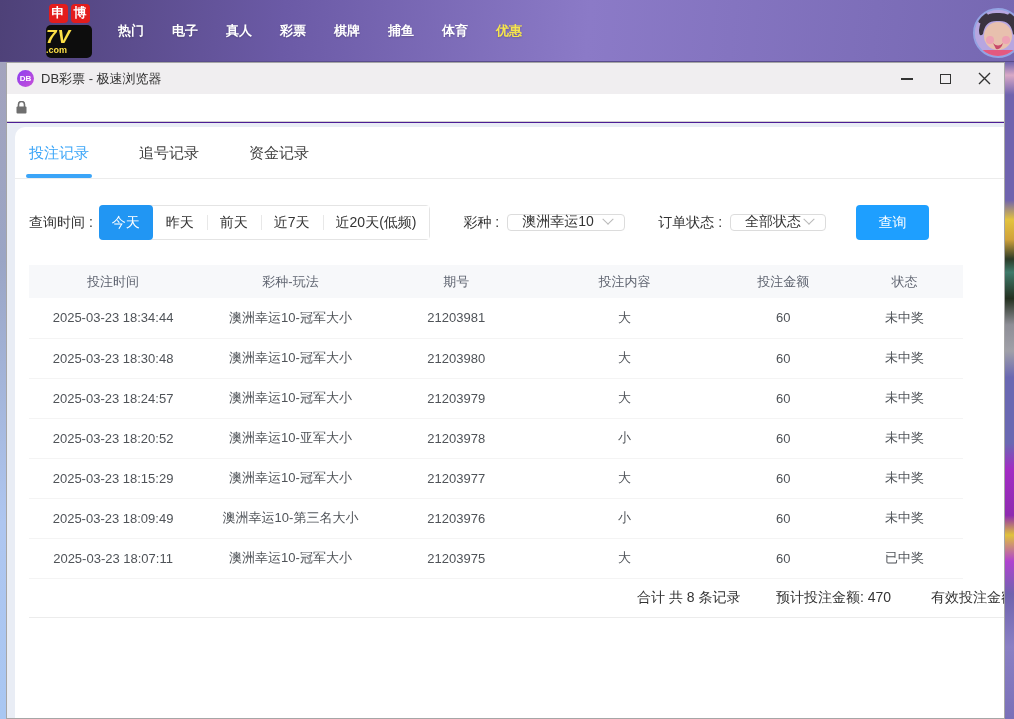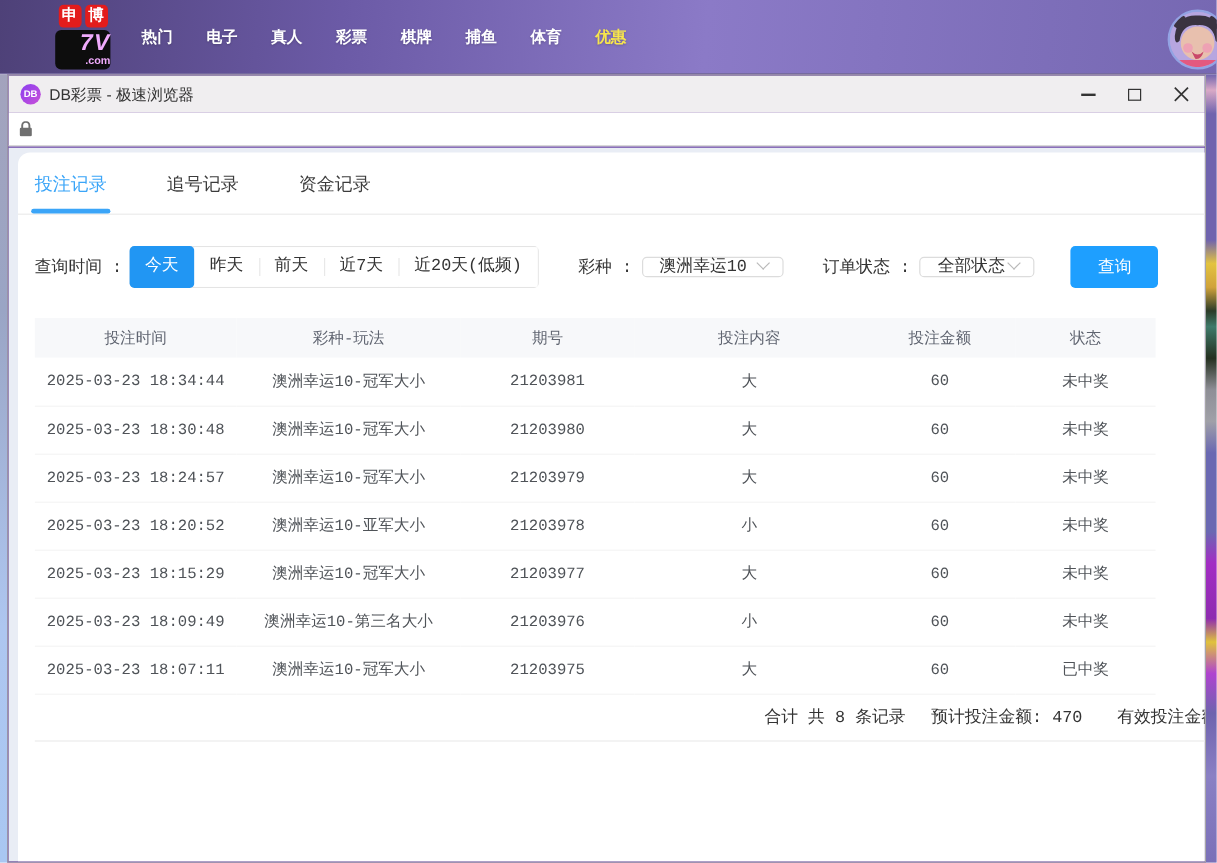--- a/index.html
+++ b/index.html
@@ -6,21 +6,21 @@
   html,body { width:1014px; height:719px; overflow:hidden; font-family:"Liberation Sans", sans-serif; background:#fff; position:relative; }
 
   
   .topnav { position:absolute; top:0; left:0; width:1014px; height:62px;
     background:linear-gradient(95deg,#4e4178 0%,#6b5aa6 28%,#8b7ac7 58%,#7668b2 100%);
     display:flex; align-items:center; border-bottom:1px solid #5a4d8c; }
   .logo { margin-left:46px; width:46px; cursor:pointer; }
   .logo-top { display:flex; gap:3px; margin-bottom:2px; justify-content:center; }
   .logo-sq { width:19px; height:19px; background:#e31c1c; border-radius:4px; color:#fff;
     font-size:13px; font-weight:bold; display:flex; align-items:center; justify-content:center; }
-  .logo-main { background:#0d0d0d; border-radius:5px; width:46px; text-align:right; padding:2px 0 3px; color:#f0abfc; }
+  .logo-main { background:#0d0d0d; border-radius:5px; width:46px; text-align:left; padding:2px 0 3px; color:#fde047; }
   .logo-7v { font-size:19px; font-weight:bold; font-style:italic; line-height:1; letter-spacing:1px; }
   .logo-com { font-size:9px; font-weight:bold; line-height:1; }
   .nav-items { display:flex; margin-left:12px; }
   .nav-item { padding:0 14px; font-size:13px; font-weight:bold; color:#fff; cursor:pointer;
     text-shadow:0 1px 2px rgba(0,0,0,0.2); }
   .nav-item.highlight { color:#f7e54d; }
   .avatar { position:absolute; top:8px; right:-9px; width:50px; height:50px; border-radius:50%;
     overflow:hidden; border:2px solid #93a3e3; background:#b7a6e0; }
 
   
@@ -43,21 +43,21 @@
   .win-controls { margin-left:auto; display:flex; height:31px; }
   .ctrl { width:39px; height:31px; display:flex; align-items:center; justify-content:center; cursor:pointer; }
   .ico-min { width:12px; height:2px; background:#333; }
   .ico-max { width:11px; height:10px; border:1.5px solid #333; }
 
   .addressbar { height:28px; background:#fff; border-bottom:1px solid #cfcfcf;
     display:flex; align-items:center; padding:0 9px; }
   .url { font-size:13.5px; color:#4c4c4c; white-space:nowrap; overflow:hidden; margin-left:8px; }
 
   .content { position:absolute; top:60px; bottom:0; left:0; right:0; background:#e9edf5; }
-  .card { position:absolute; left:8px; top:4px; right:0; bottom:0; background:#fff; border-radius:10px 0 0 0;font-family:Liberation Mono, monospace; }
+  .card { position:absolute; left:8px; top:4px; right:0; bottom:0; background:#fff; border-radius:10px 0 0 0; }
 
   
   .tabs { display:flex; gap:50px; padding:17px 0 0 14px; border-bottom:1px solid #ececec; }
   .tab { font-size:15px; color:#3c3c3c; position:relative; padding-bottom:15px; cursor:pointer; }
   .tab.active { color:#3ba5f8; }
   .tab.active::after { content:''; position:absolute; left:-3px; right:-3px; bottom:0;
     height:4px; background:#3ba5f8; border-radius:3px; }
 
   
   .filters { display:flex; align-items:center; margin:26px 0 0 14px; font-size:14px; color:#333; }

